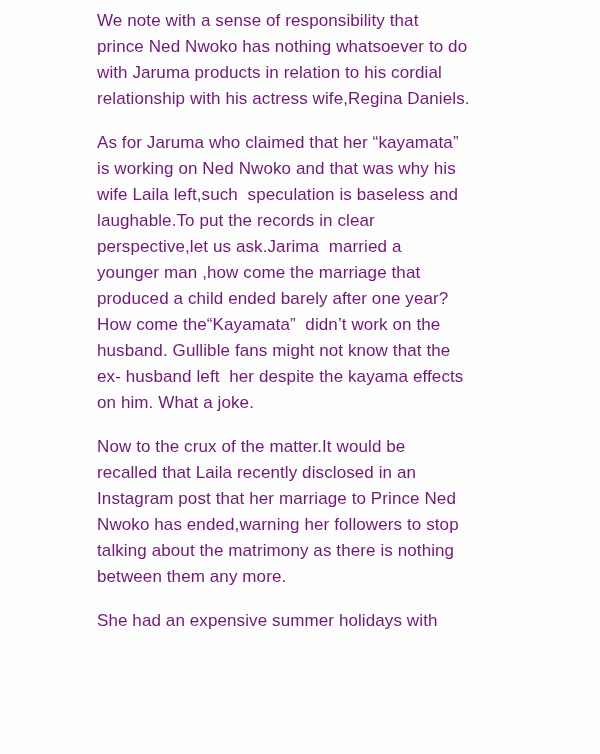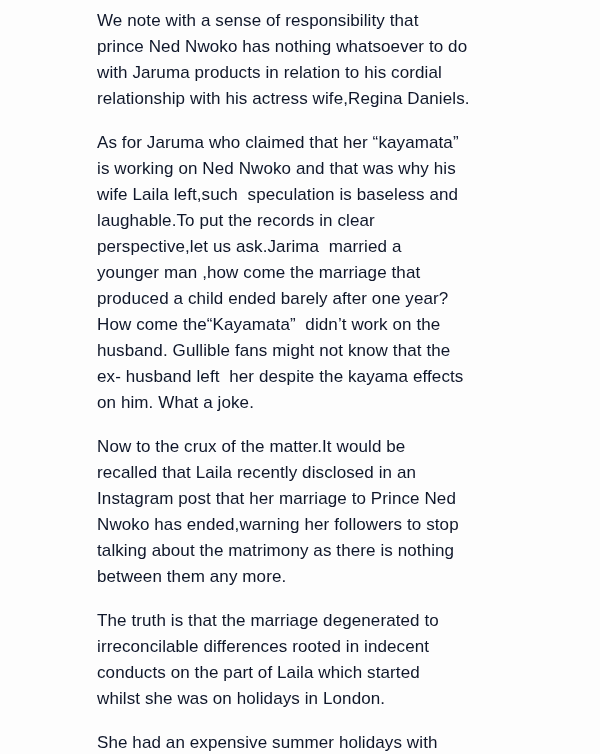--- a/index.html
+++ b/index.html
@@ -14,33 +14,32 @@
   }
   .doc {
     box-sizing: border-box;
     width: 600px;
     height: 754px;
     padding: 8px 18px 6px 97px;
     font-family: "Liberation Sans", "DejaVu Sans", sans-serif;
     font-size: 17px;
     line-height: 26px;
     font-weight: 400;
-    color: #0f172a;
+    color: #701a75;
     letter-spacing: 0.1px;
     overflow: hidden;
   }
   .doc p {
     margin: 0 0 18px 0;
     white-space: pre-wrap;
   }
 </style>
 </head>
 <body>
 
 <main class="doc">
   <article id="paragraphs">
       <p>We note with a sense of responsibility that<br>prince Ned Nwoko has nothing whatsoever to do<br>with Jaruma products in relation to his cordial<br>relationship with his actress wife,Regina Daniels.</p>
       <p>As for Jaruma who claimed that her “kayamata”<br>is working on Ned Nwoko and that was why his<br>wife Laila left,such  speculation is baseless and<br>laughable.To put the records in clear<br>perspective,let us ask.Jarima  married a<br>younger man ,how come the marriage that<br>produced a child ended barely after one year?<br>How come the“Kayamata”  didn’t work on the<br>husband. Gullible fans might not know that the<br>ex- husband left  her despite the kayama effects<br>on him. What a joke.</p>
       <p>Now to the crux of the matter.It would be<br>recalled that Laila recently disclosed in an<br>Instagram post that her marriage to Prince Ned<br>Nwoko has ended,warning her followers to stop<br>talking about the matrimony as there is nothing<br>between them any more.</p>
-      <p>The truth is that the marriage degenerated to<br>irreconcilable differences rooted in indecent<br>conducts on the part of Laila which started<br>whilst she was on holidays in London.</p>
       <p>She had an expensive summer holidays with</p>
     </article>
 </main>
 
 </body></html>

